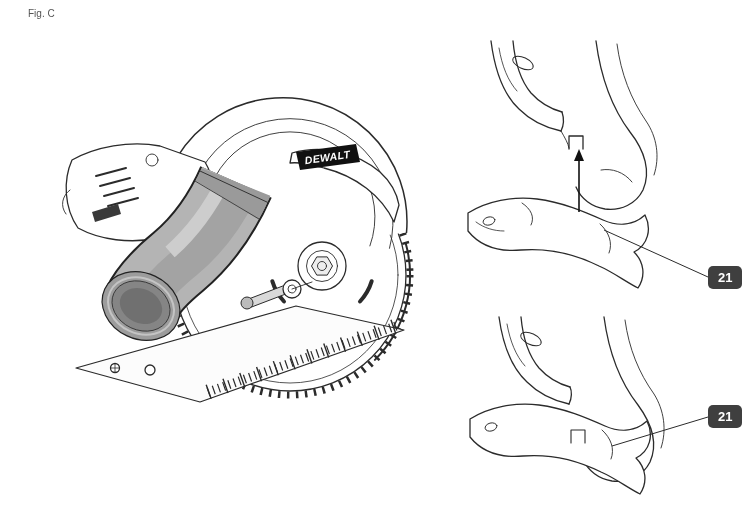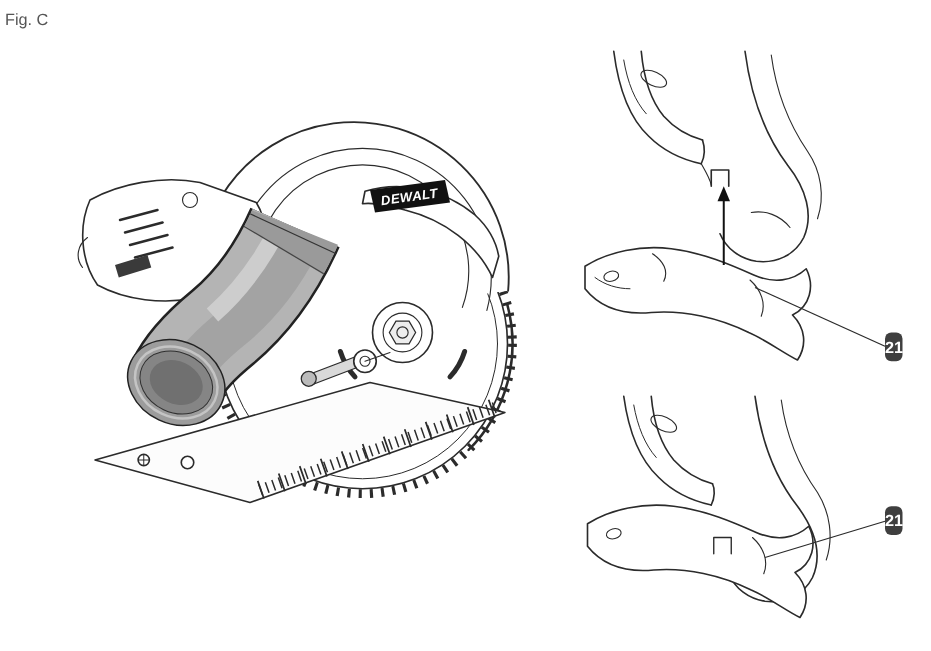--- a/index.html
+++ b/index.html
@@ -5,25 +5,25 @@
   :root{
     --background:#ffffff; --line:#2b2b2b; --label_text:#555555;
     --callout_bg:#3f3f3f; --callout_text:#ffffff;
     --port_gray:#b4b4b4; --port_dark:#8a8a8a; --badge_bg:#111111;
   }
   html,body{margin:0;padding:0;background:#fff;}
   .stage{
     position:relative;width:745px;height:521px;background:var(--background);
     font-family:"Liberation Sans",sans-serif;overflow:hidden;
   }
-  .fig-label{position:absolute;left:4px;top:8px;font-size:13px;color:var(--label_text);}
+  .fig-label{position:absolute;left:28px;top:8px;font-size:10px;color:var(--label_text);}
   .art{position:absolute;left:0;top:0;}
   .callout{
     position:absolute;background:var(--callout_bg);color:var(--callout_text);
-    font-size:13px;font-weight:bold;line-height:1;padding:5px 0;border-radius:5px;
+    font-size:13px;font-weight:bold;line-height:1;padding:5px 10px;border-radius:5px;
   }
   .ln{fill:none;stroke:var(--line);stroke-width:1.3;stroke-linecap:round;stroke-linejoin:round;}
   .thin{stroke-width:0.9;}
   .hair{stroke-width:0.8;}
   .wfill{fill:#ffffff;stroke:var(--line);stroke-width:1.3;stroke-linejoin:round;}
   .teeth{fill:none;stroke:var(--line);stroke-width:7;stroke-dasharray:2.5 6.5;}
   .ticks-long{fill:none;stroke:var(--line);stroke-width:15;stroke-dasharray:1.4 16.4;}
   .ticks{fill:none;stroke:var(--line);stroke-width:9;stroke-dasharray:1.2 4.3;}
   .leader{fill:none;stroke:var(--line);stroke-width:1;}
   .brand-text{fill:#ffffff;font-family:"Liberation Sans",sans-serif;font-size:10.5px;font-weight:bold;font-style:italic;letter-spacing:.4px;}

